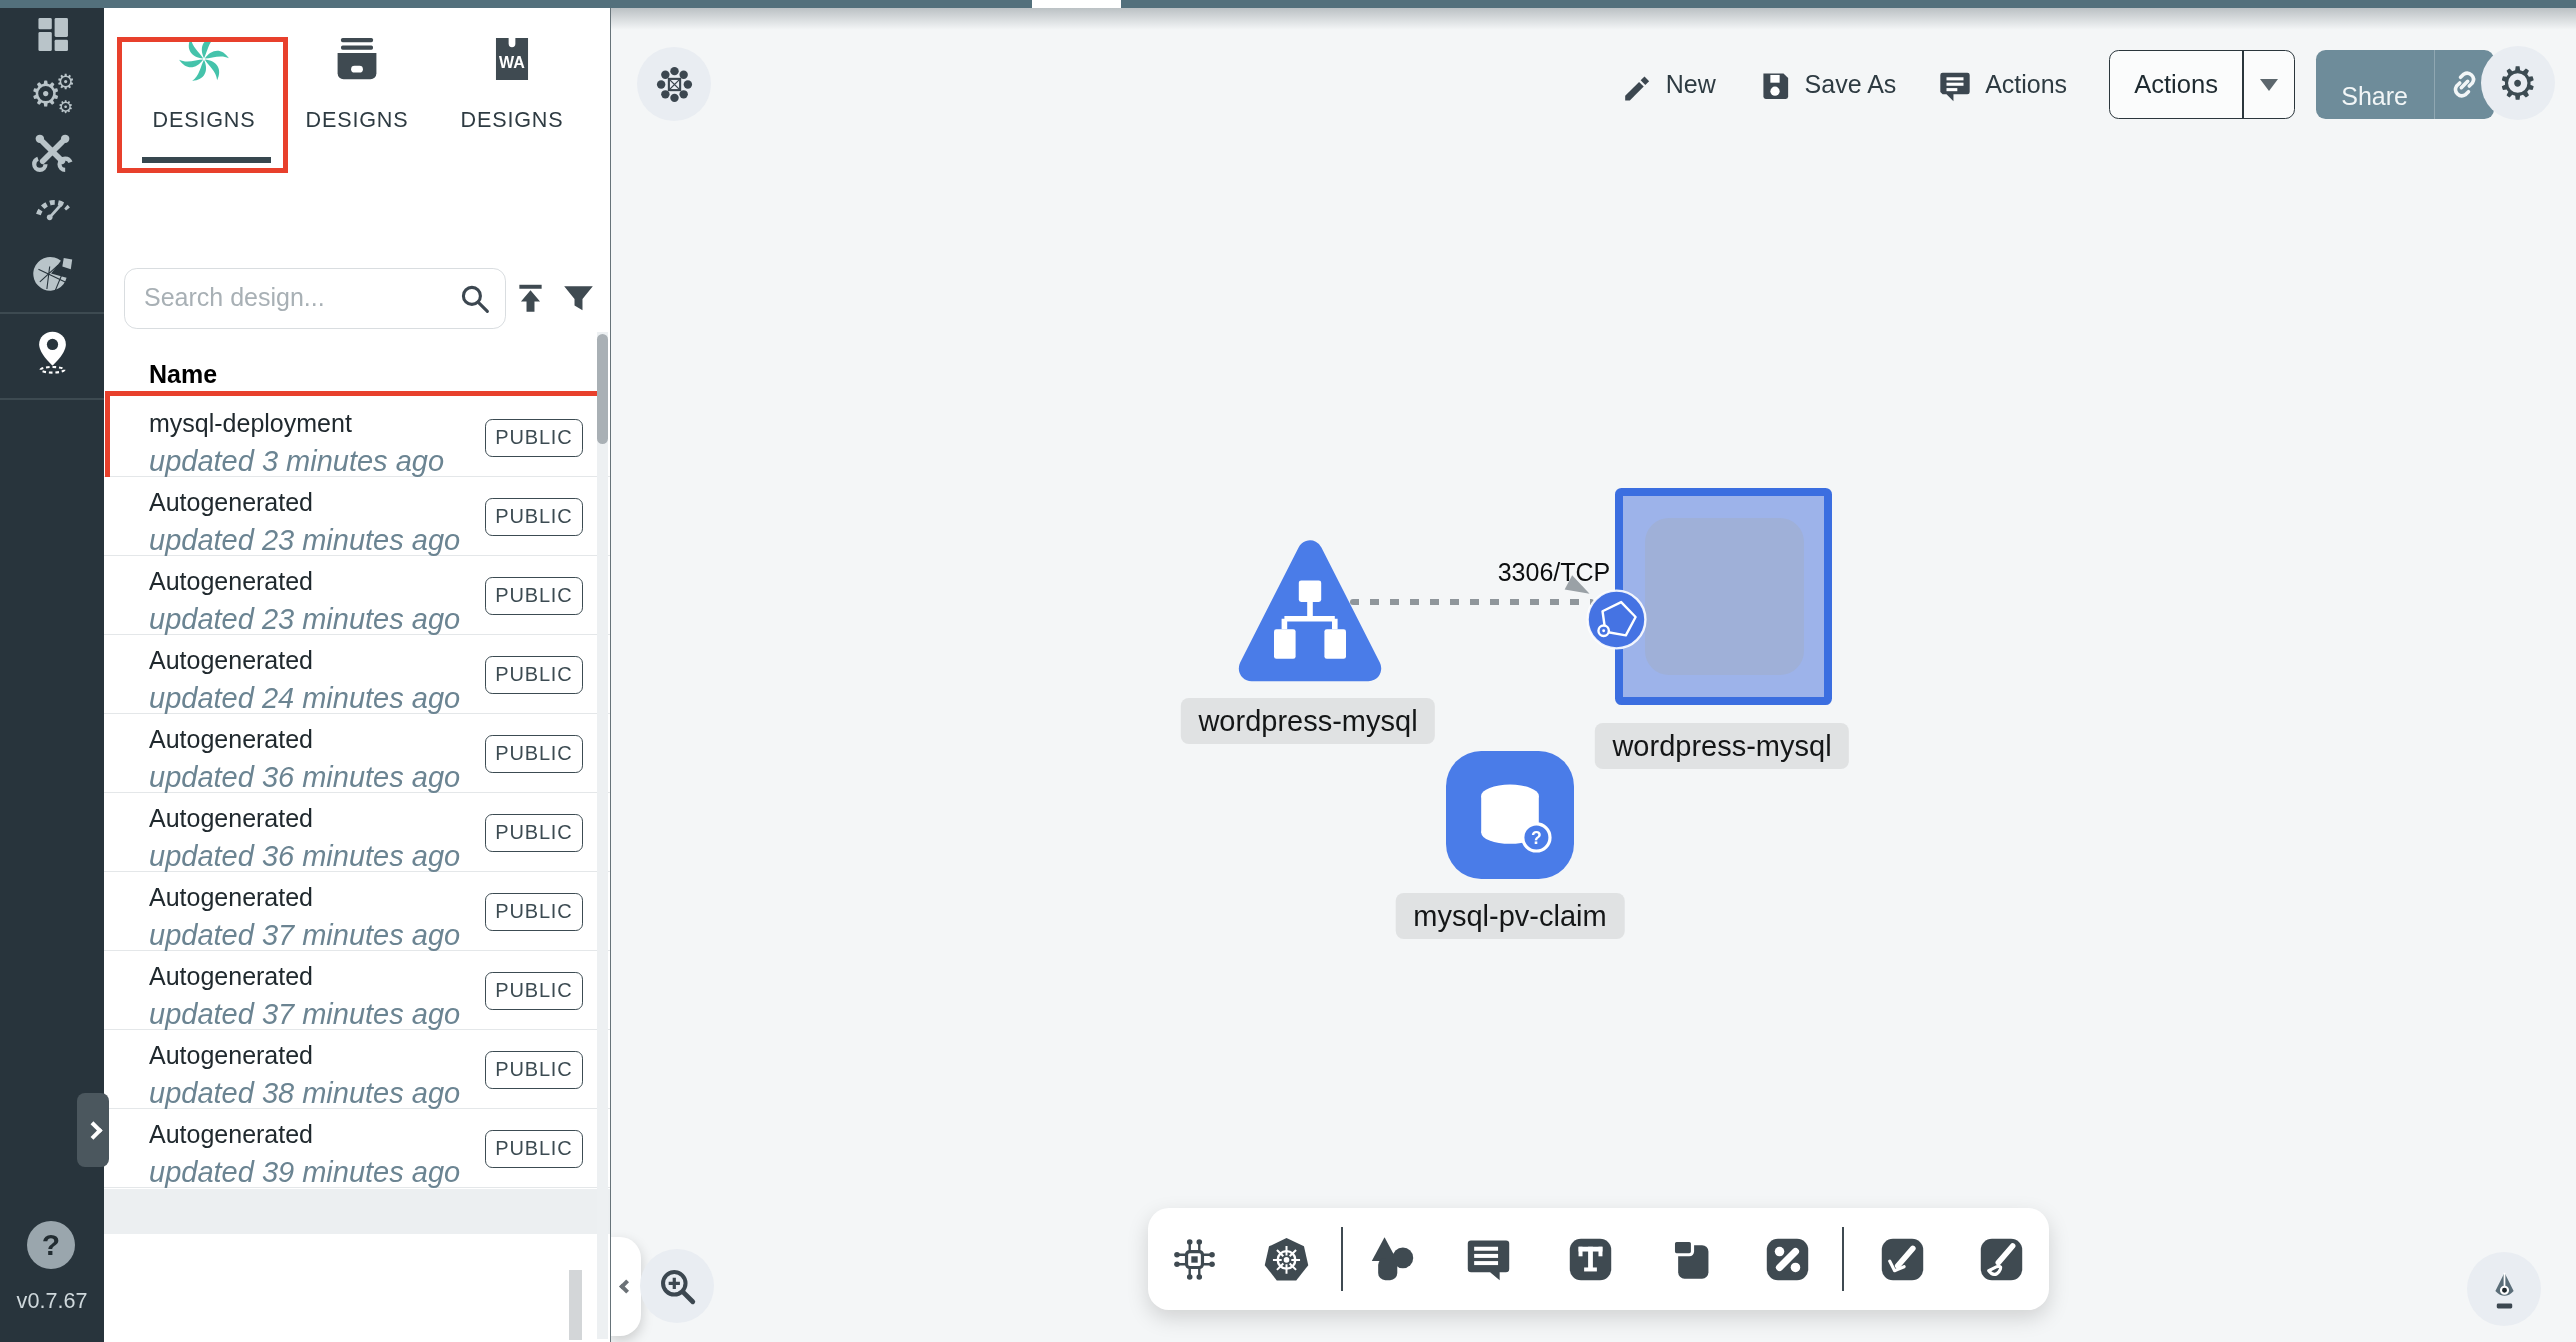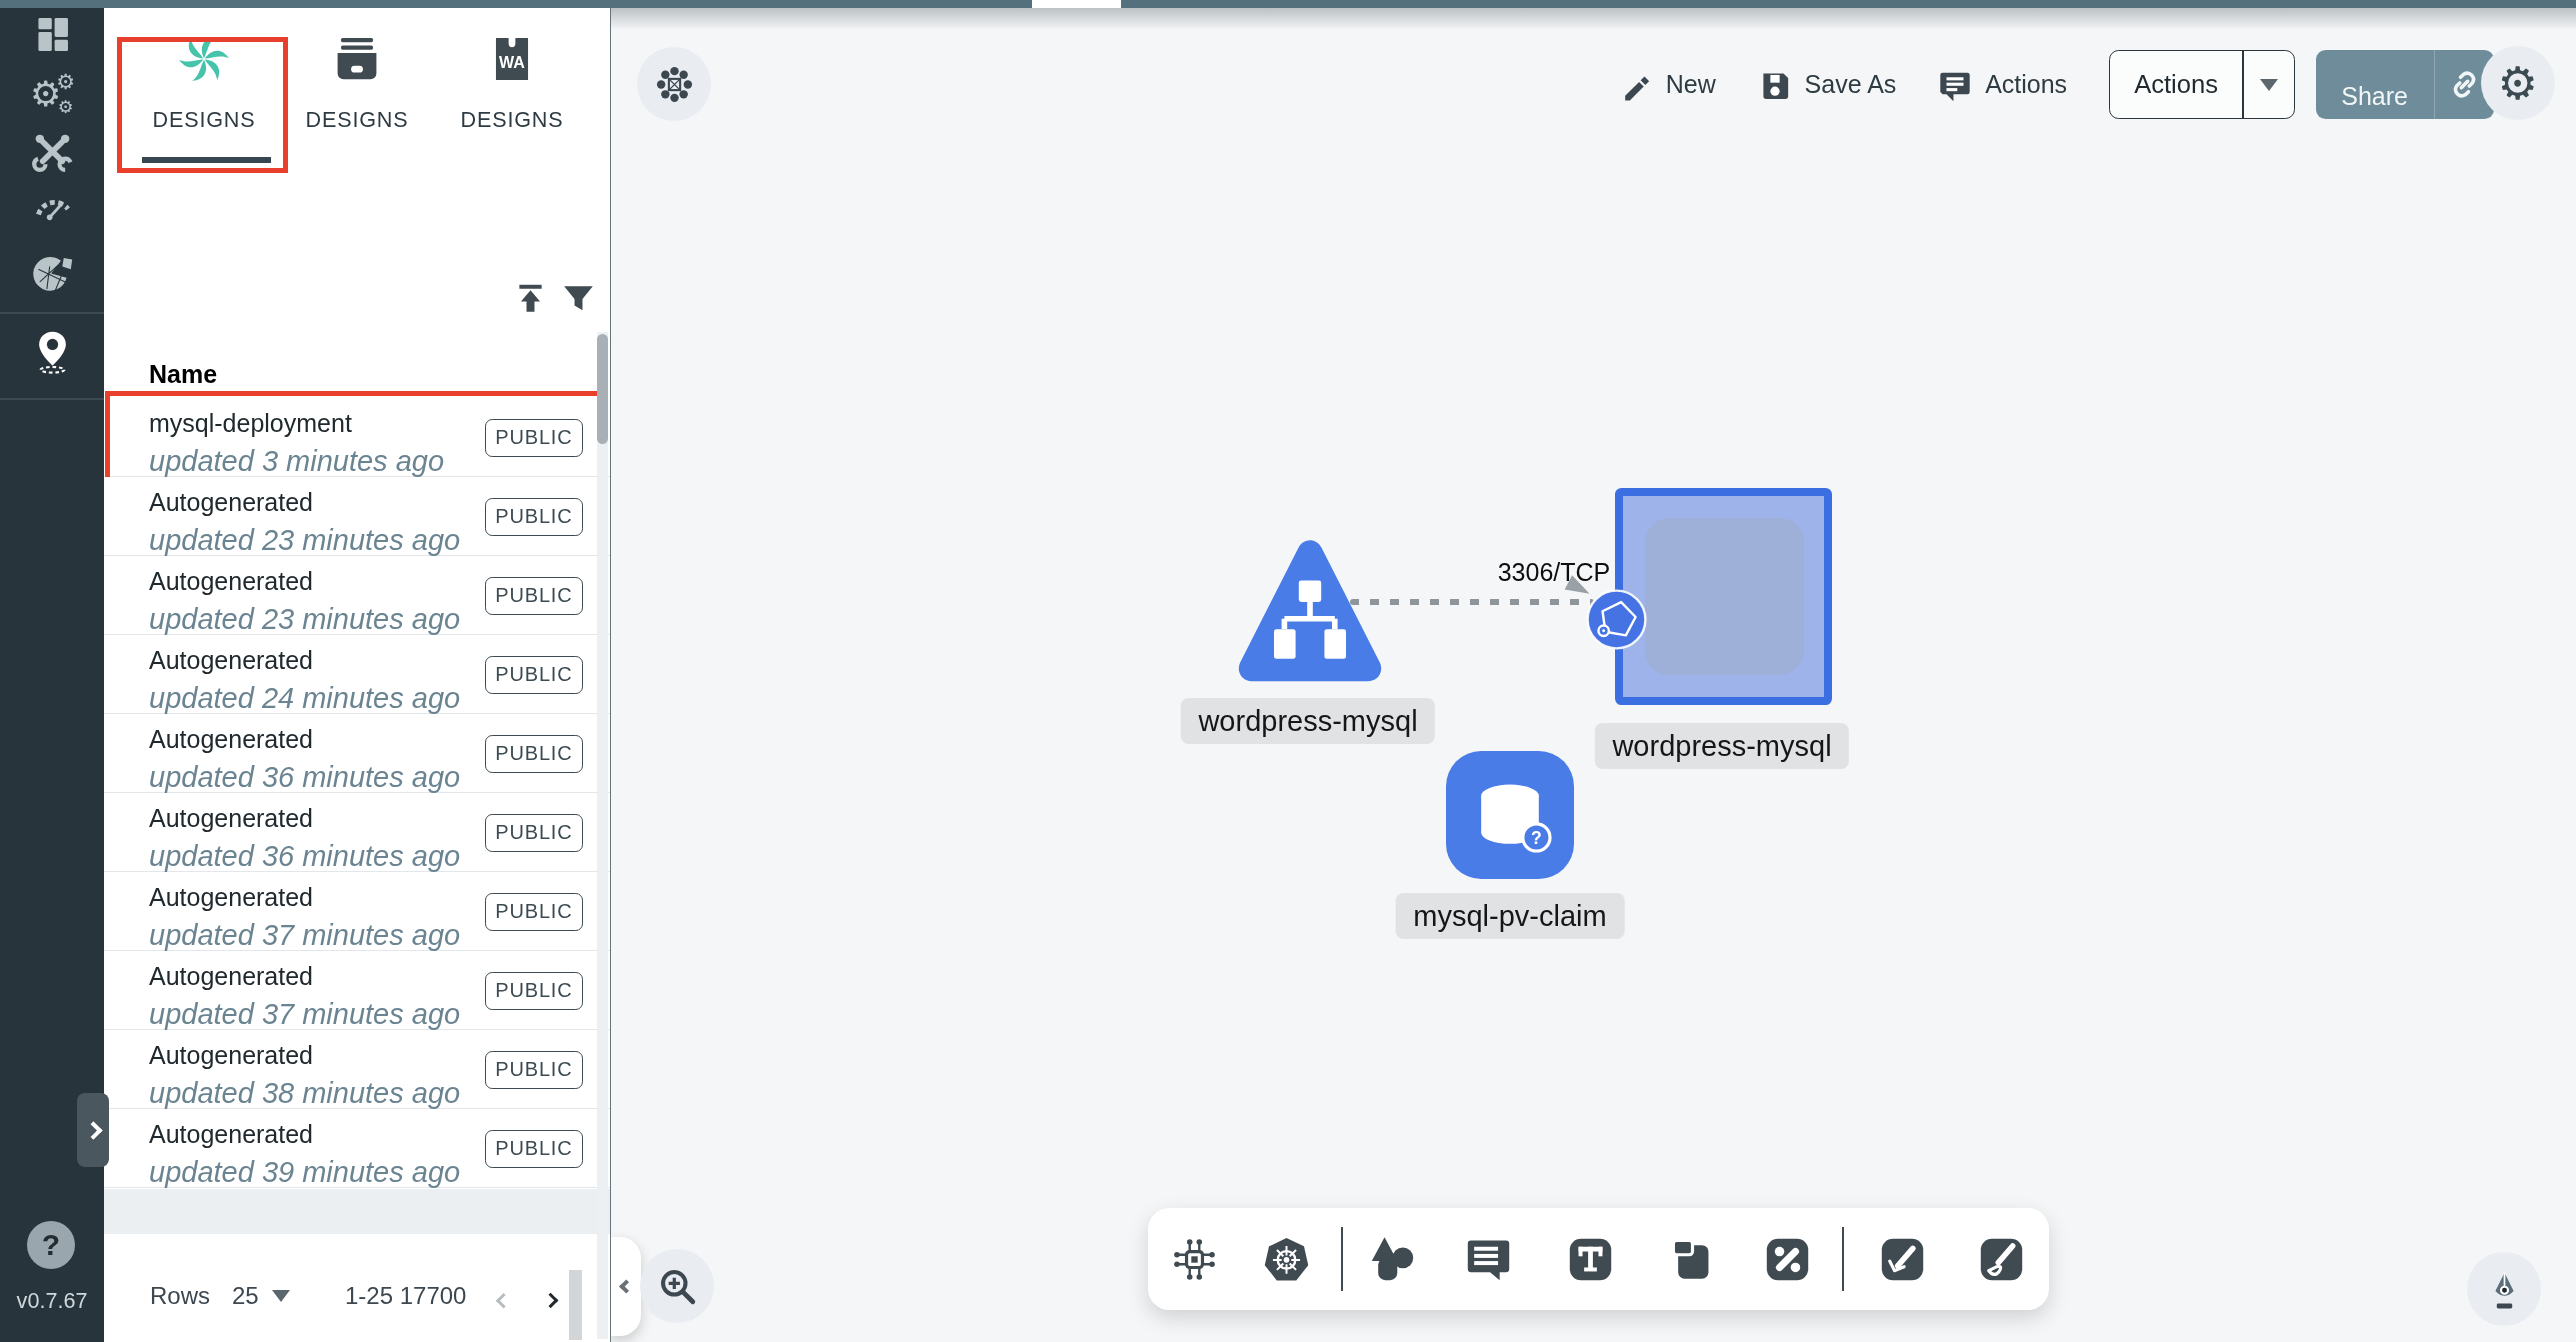--- a/index.html
+++ b/index.html
@@ -256,20 +256,27 @@
           <text x="32" y="43" text-anchor="middle" font-size="19" font-weight="bold" fill="#ffffff" font-family="Liberation Sans, DejaVu Sans, sans-serif">WA</text>
         </svg>
         <span class="tab-label">DESIGNS</span>
       </div>
       <div class="tab-underline"></div>
       <div class="anno anno-tab"></div>
     </div>
 
 
     <div class="search-row">
+      <div class="search-box">
+        <input class="search-input" type="text" placeholder="Search design..." style="">
+        <svg class="search-glyph" viewBox="0 0 44 44">
+          <circle cx="18" cy="18" r="11" stroke="#3c4750" stroke-width="4" fill="none"></circle>
+          <line x1="27" y1="27" x2="38" y2="38" stroke="#3c4750" stroke-width="4" stroke-linecap="round"></line>
+        </svg>
+      </div>
       <div class="icon-btn" style="left:404px">
         <svg viewBox="0 0 44 44">
           <rect x="8" y="6" width="28" height="5" fill="#3f4a51"></rect>
           <path d="M22 13 L34 27 H27 V40 H17 V27 H10 Z" fill="#3f4a51"></path>
         </svg>
       </div>
       <div class="icon-btn" style="left:452px">
         <svg viewBox="0 0 44 44">
           <path d="M4 8 H40 L27 24 V38 L17 32 V24 Z" fill="#3f4a51"></path>
         </svg>
@@ -334,34 +341,20 @@
   </div>
 
   <div class="design-row">
     <div class="row-name">Autogenerated</div>
     <div class="row-updated">updated 39 minutes ago</div>
     <span class="row-badge">PUBLIC</span>
   </div>
 </div>
     <div class="rows-gap"></div>
 
-    <div class="panel-footer">
-      <span class="pf-rows-label">Rows</span>
-      <span class="pf-select">
-        <span>25</span>
-        <span class="caret-down"></span>
-      </span>
-      <span class="pf-range">1-25 17700</span>
-      <span class="pf-chev pf-prev">
-        <span class="chev chev-left chev-s chev-disabled"></span>
-      </span>
-      <span class="pf-chev pf-next">
-        <span class="chev chev-right chev-s chev-dark"></span>
-      </span>
-    </div>
 
     <div class="scroll-track"></div>
     <div class="scroll-thumb-top"></div>
     <div class="scroll-thumb-bottom"></div>
   </div>
 
   <div class="canvas">
     <div class="canvas-shade"></div>
 
     <div class="circle-btn btn-components">

